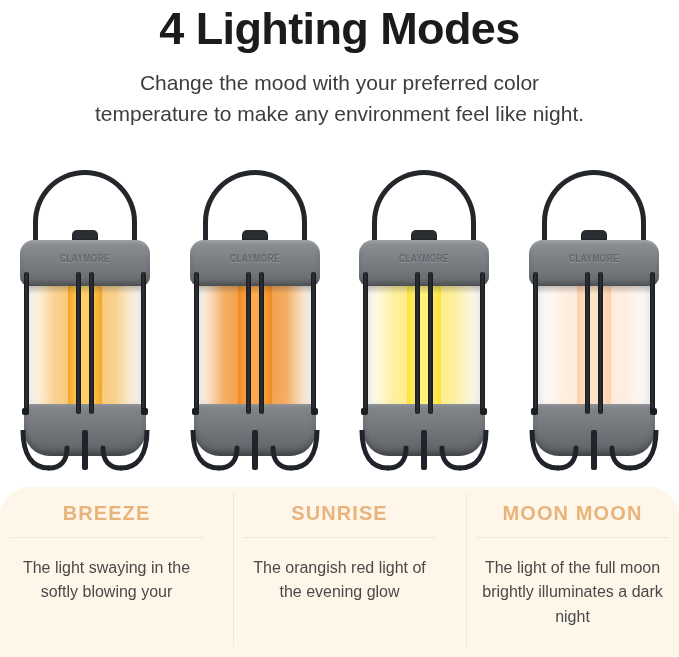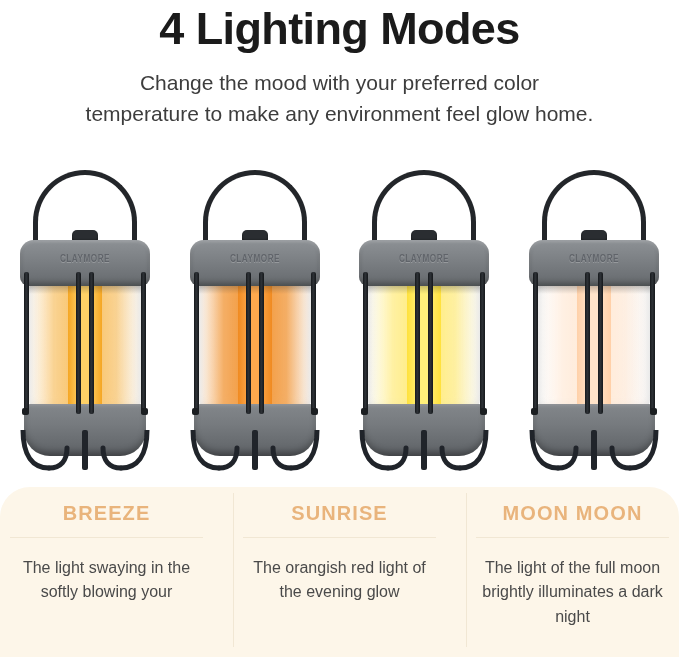--- a/index.html
+++ b/index.html
@@ -277,21 +277,21 @@
     font-weight: 400;
   }
 </style>
 </head>
 <body>
 
 <div class="header">
   <h1 class="headline">4 Lighting Modes</h1>
   <div class="subhead">
     <div>Change the mood with your preferred color</div>
-    <div>temperature to make any environment feel glow home.</div>
+    <div>temperature to make any environment feel like night.</div>
   </div>
 </div>
 
 <div class="lantern-row">
 
   <div class="lantern-cell">
     <div class="lantern">
       <div class="handle"></div>
       <div class="top-button"></div>
       <div class="cap">

